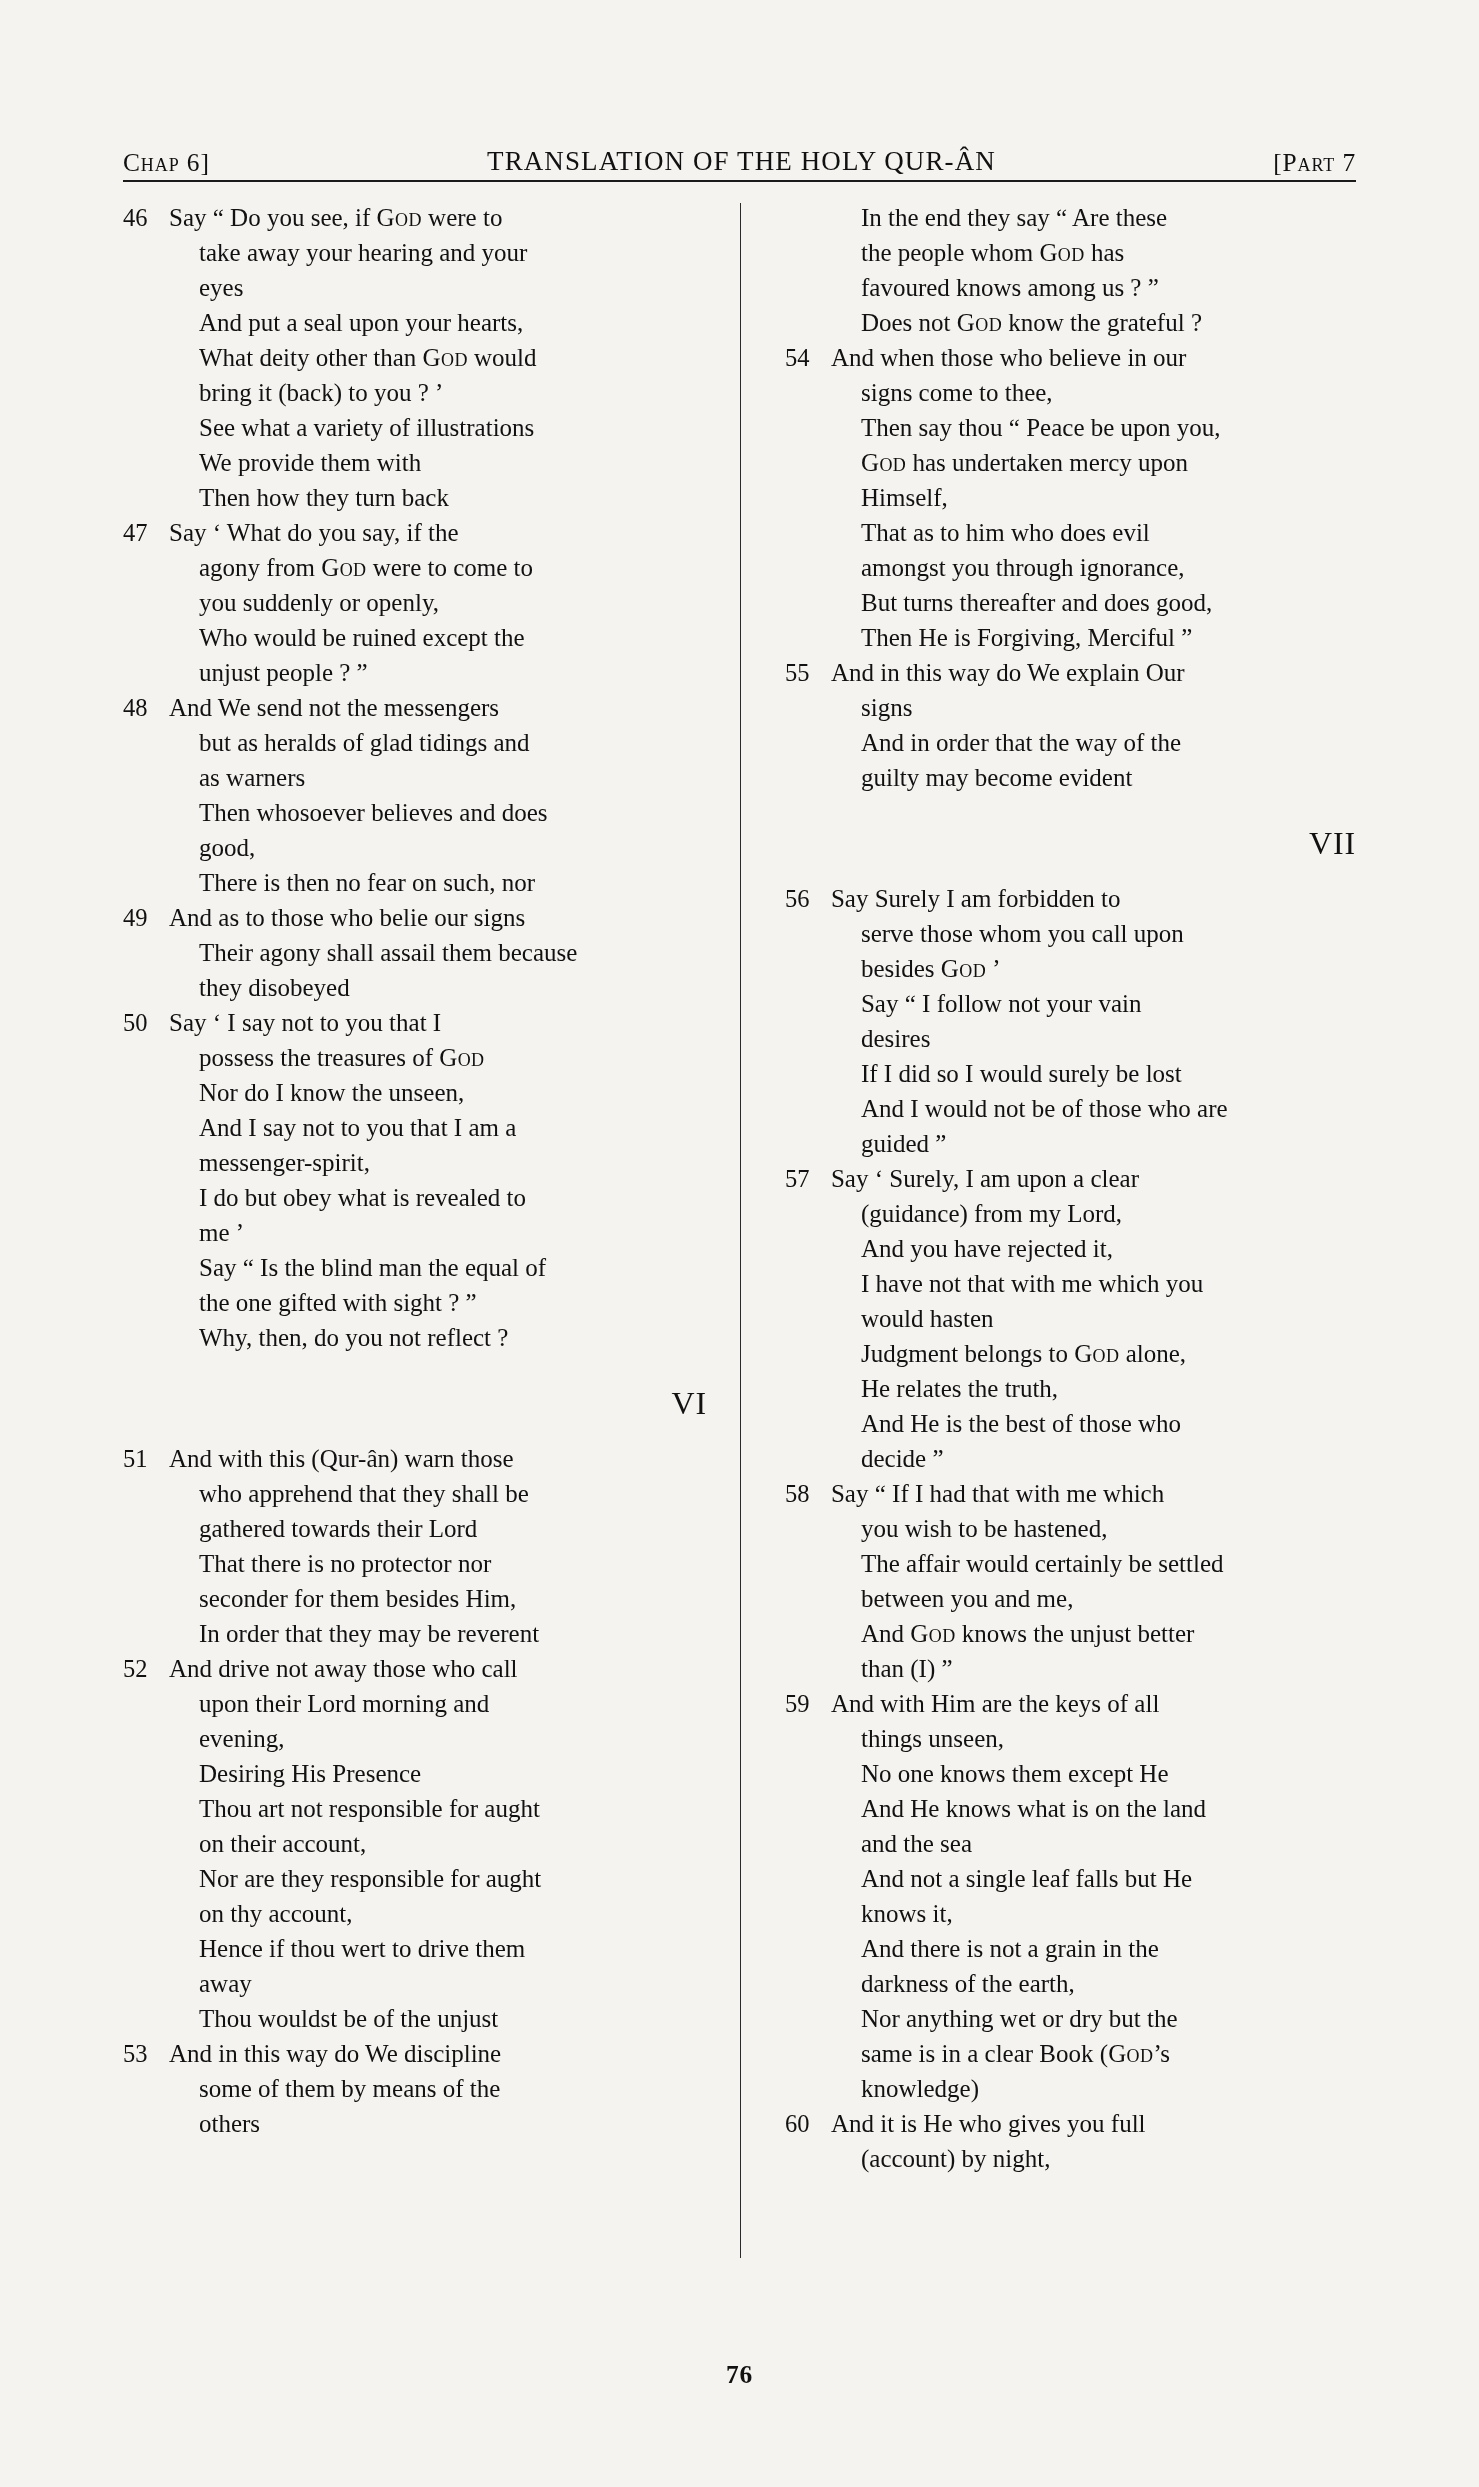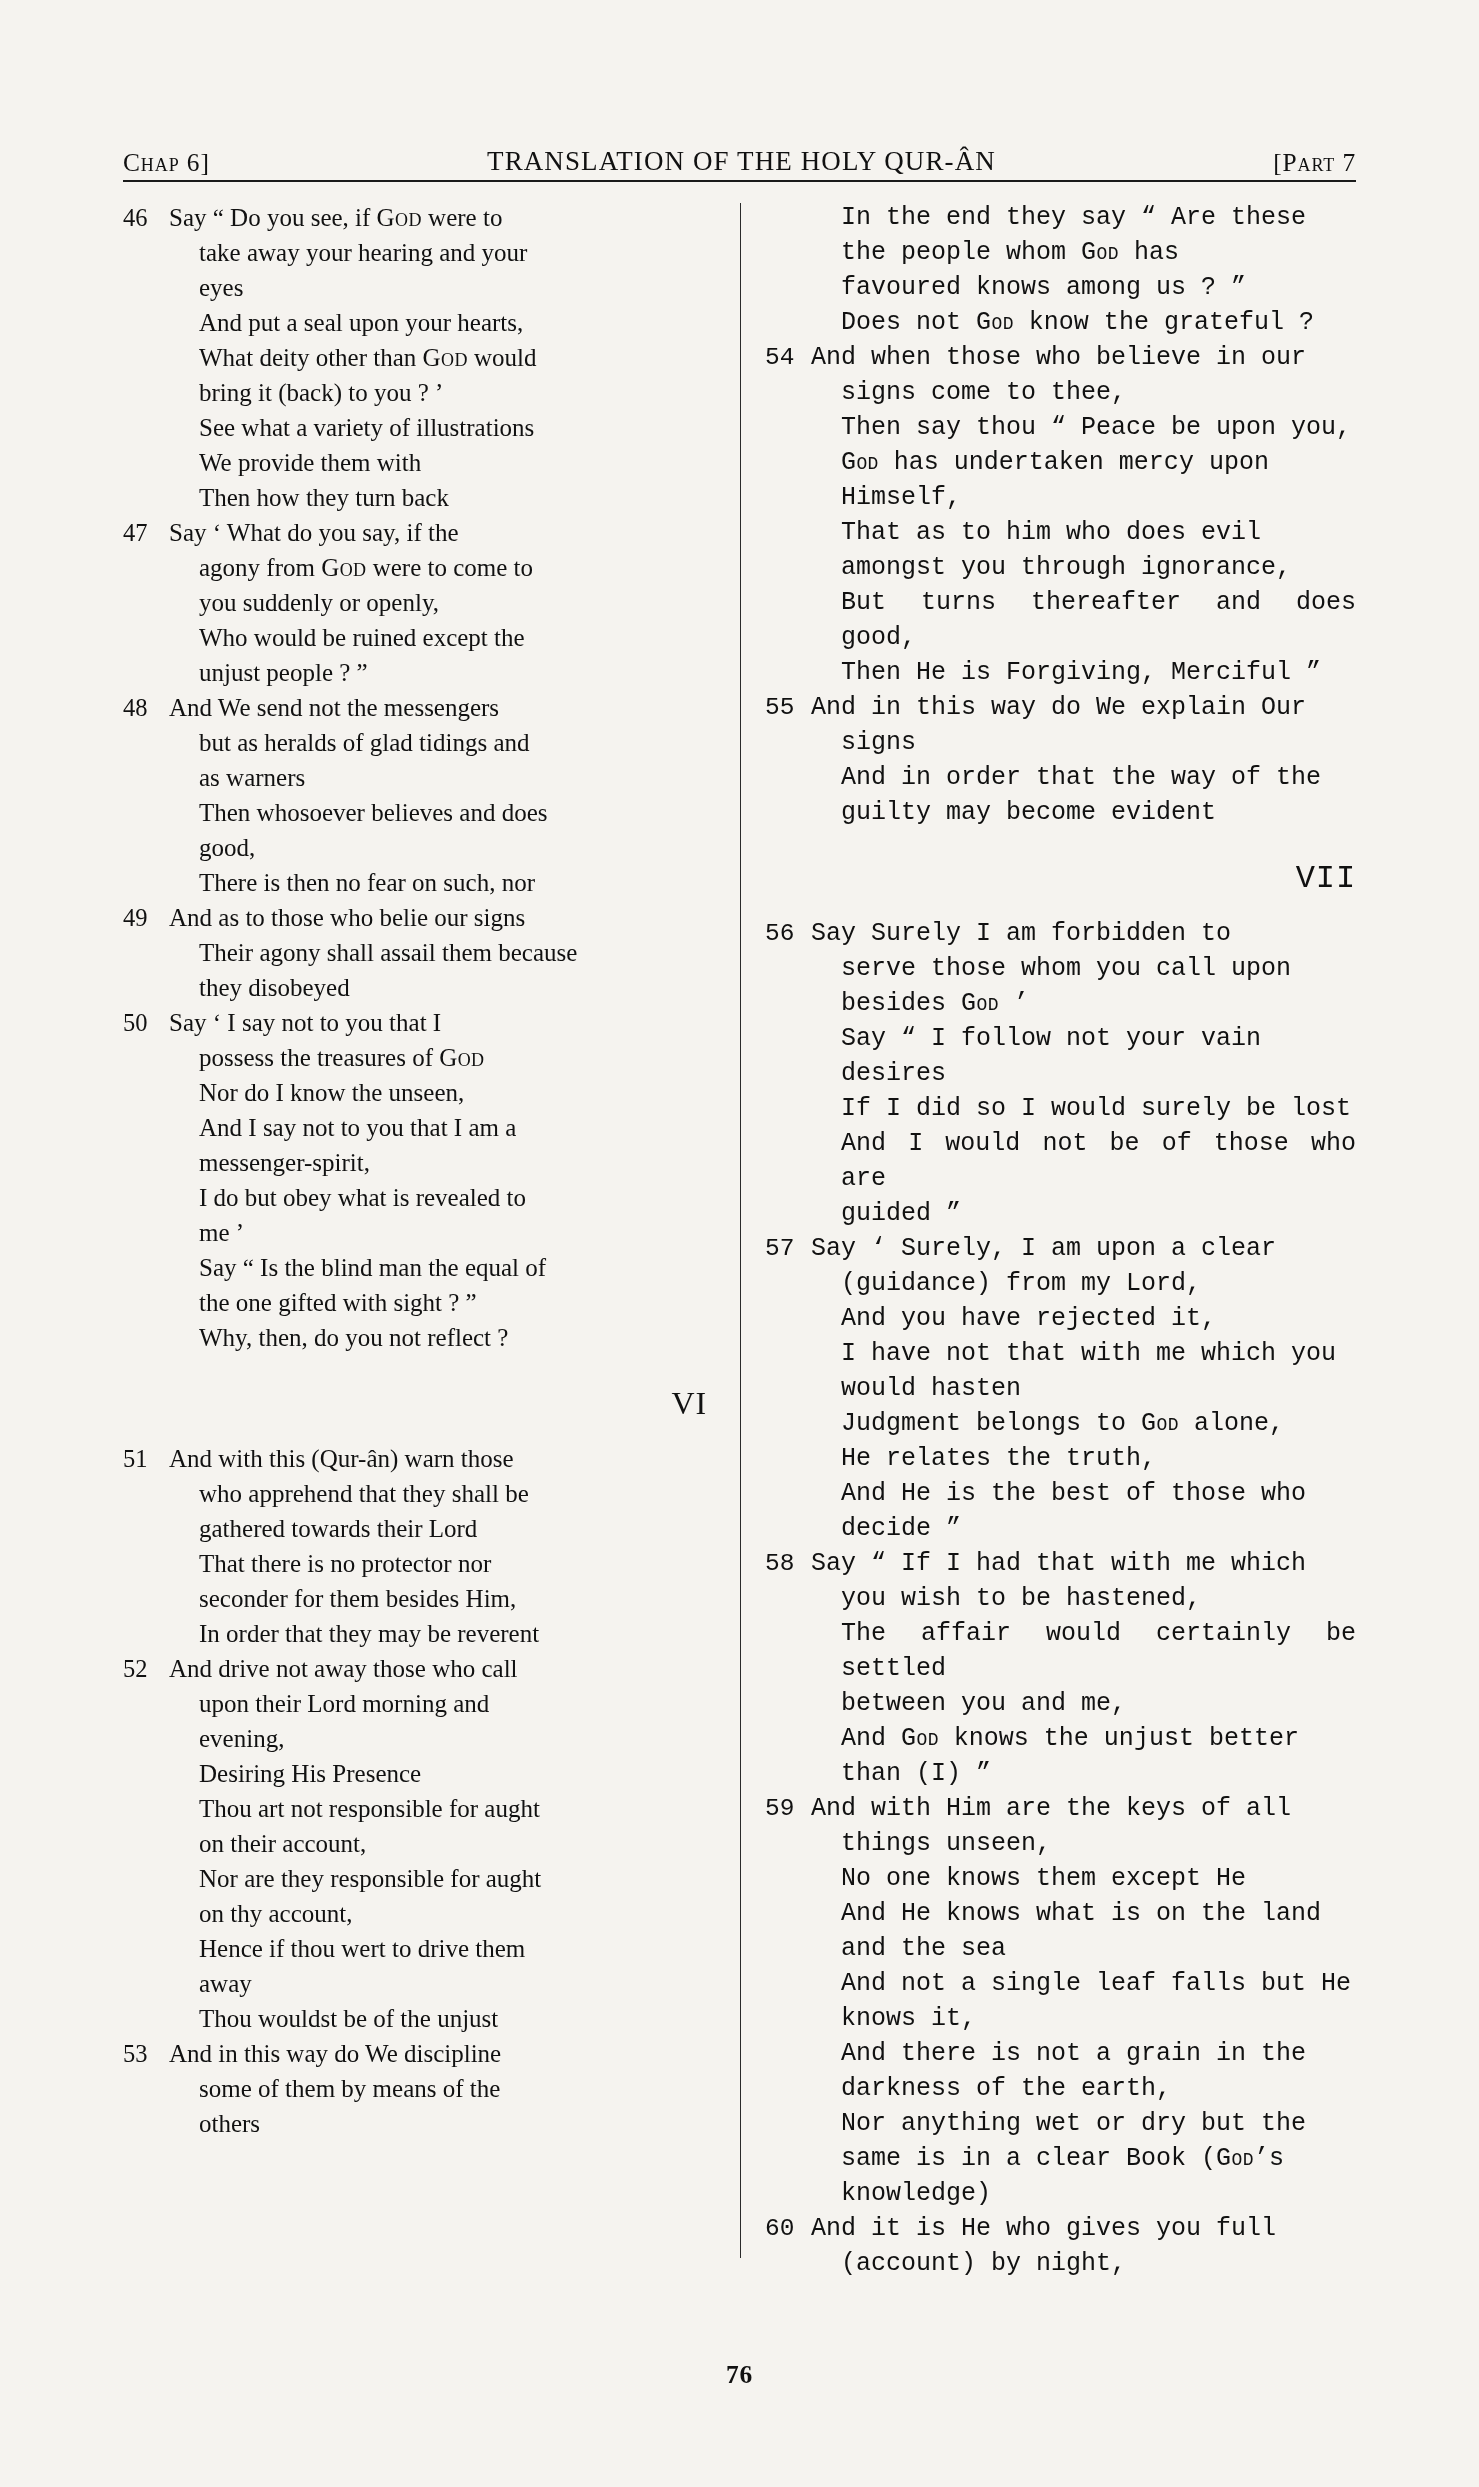--- a/index.html
+++ b/index.html
@@ -75,21 +75,21 @@
     bottom: 175px;
     display: flex;
     gap: 5px;
   }
   .col {
     width: 50%;
     box-sizing: border-box;
     position: relative;
   }
   .col.left { padding-right: 30px; }
-  .col.right { padding-left: 23px; font-family: Liberation Mono, monospace; }
+  .col.right { padding-left: 43px; }
   .divider {
     position: absolute;
     left: 50%;
     top: 203px;
     height: 2055px;
     border-left: 1.8px solid #2a2a2a;
   }
   
   .vline {
     display: flex;

